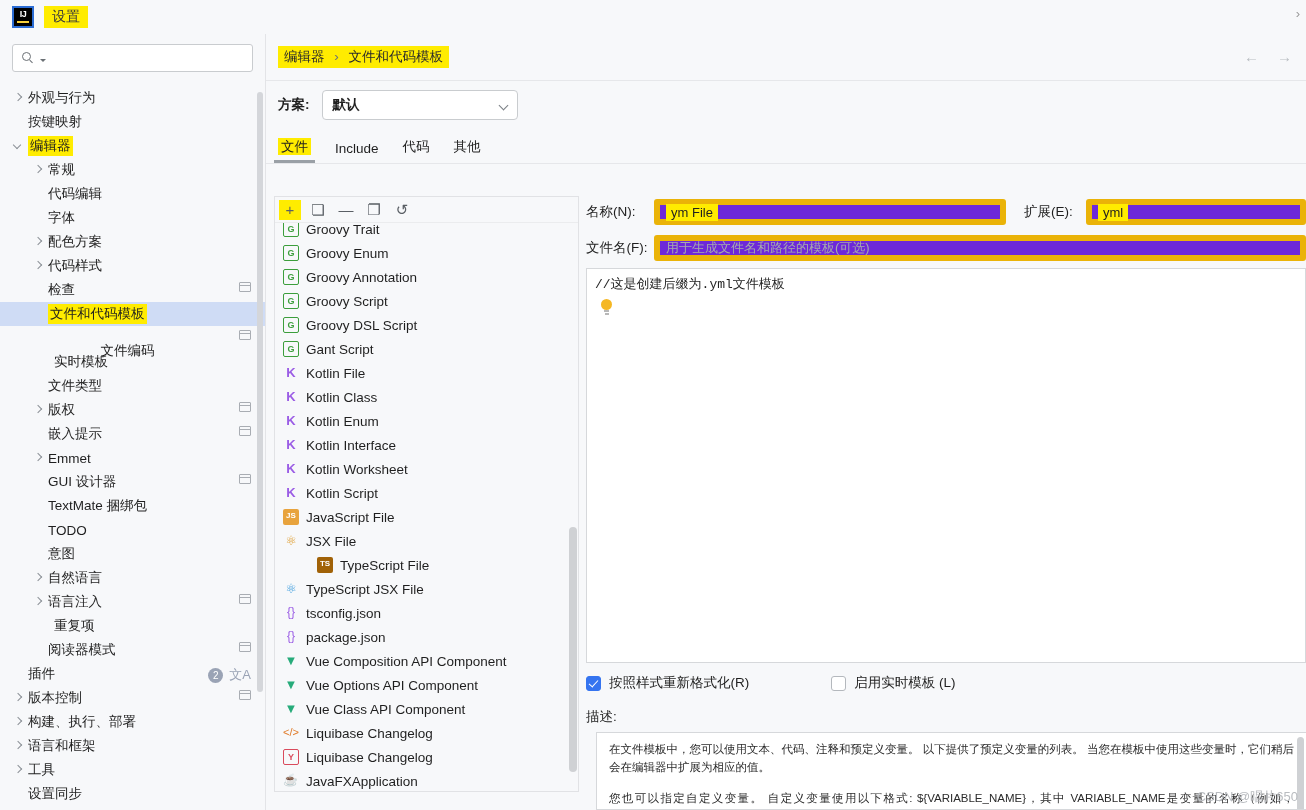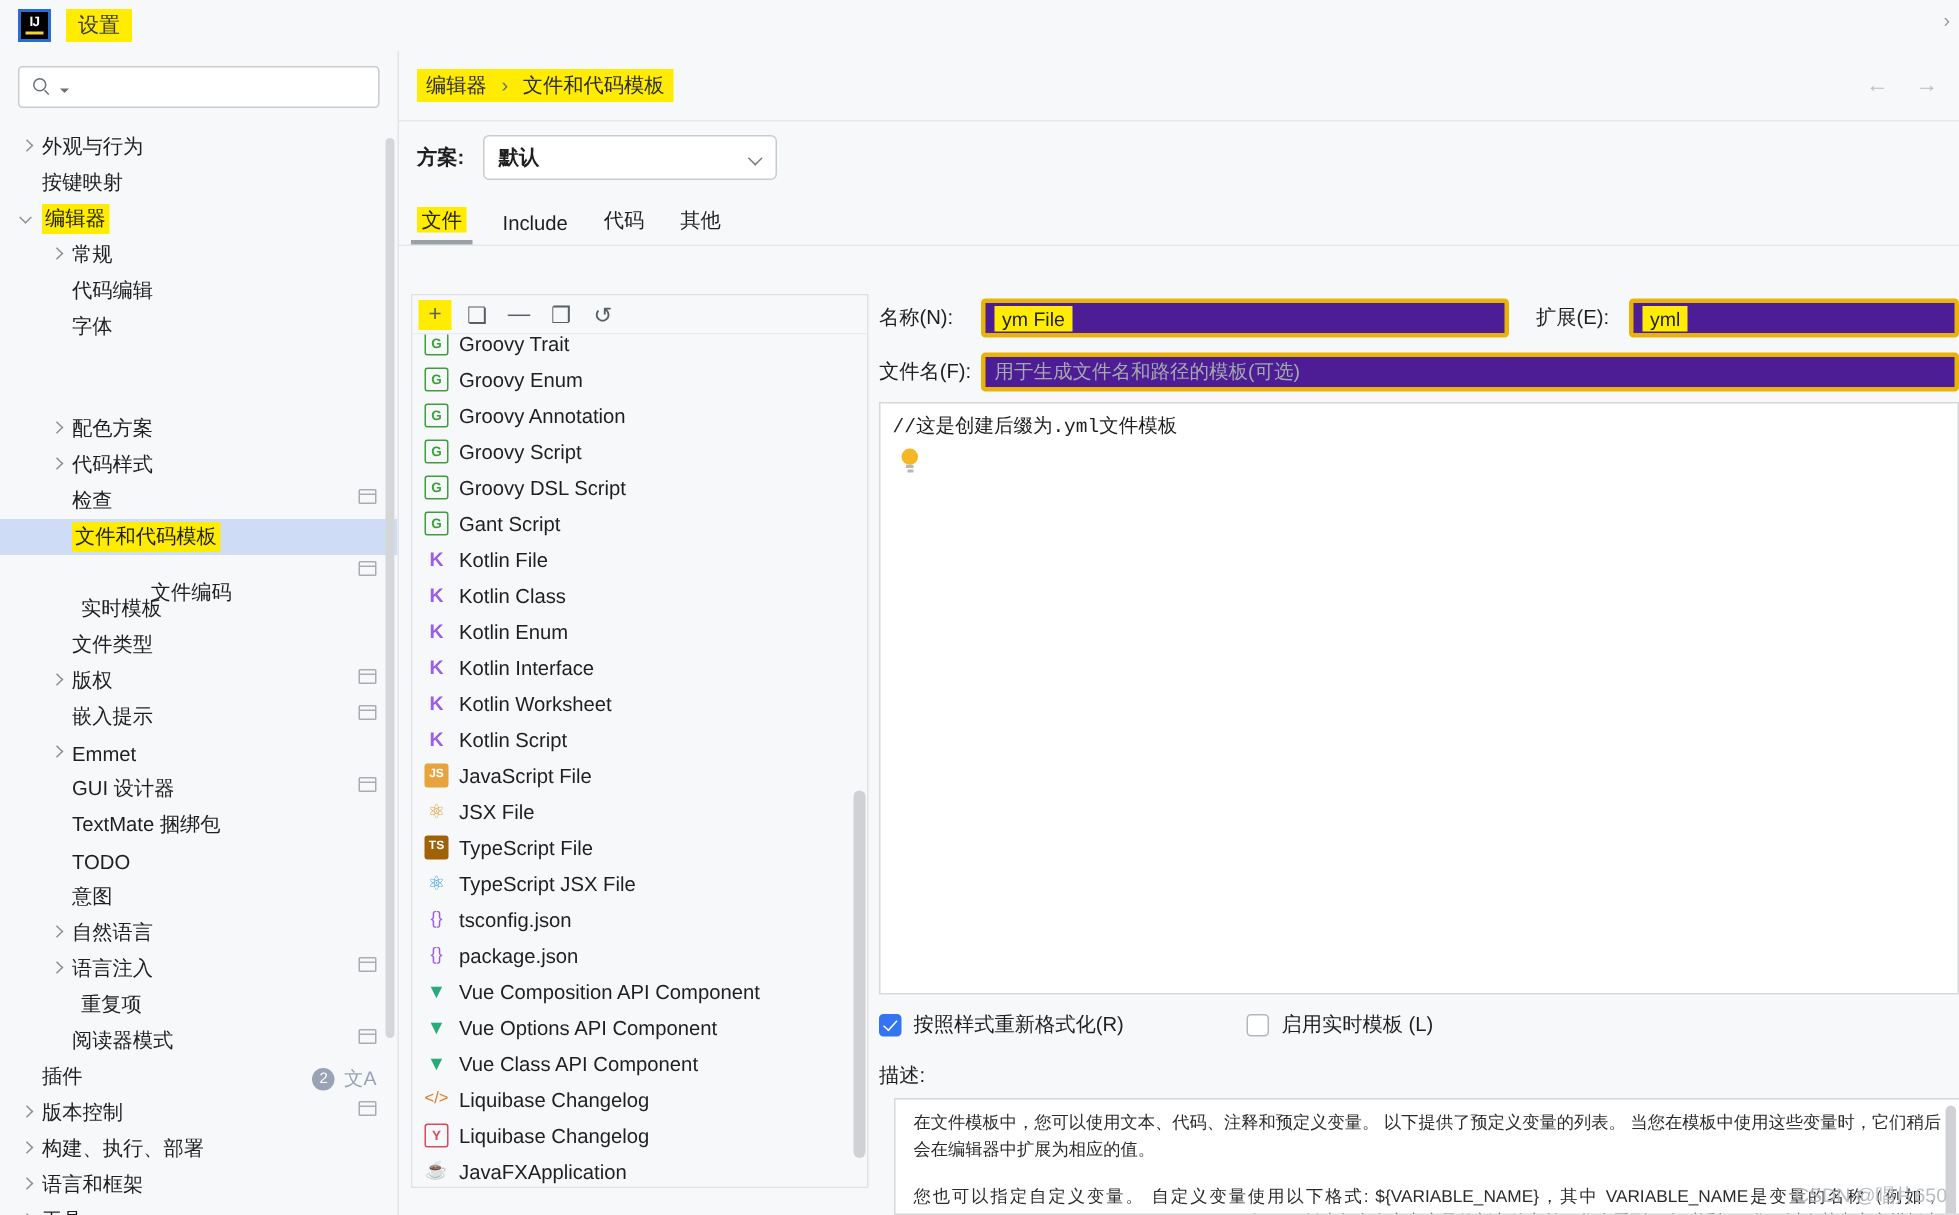--- a/index.html
+++ b/index.html
@@ -185,41 +185,41 @@
   }
   .tpl-icon {
     width: 16px; height: 16px; margin-right: 7px; flex: none;
     font-size: 9px; line-height: 14px; text-align: center;
     border-radius: 2px; font-family: "Liberation Sans", sans-serif;
   }
   .ic-groovy { border: 1.3px solid #3c9e3c; color: #3c9e3c; font-weight: bold; }
   .ic-kotlin { color: #9b5de5; font-size: 13px; line-height: 15px; font-weight: bold;}
   .ic-js { background: #e8a33d; color: #fff; font-weight: bold; font-size: 8px; }
   .ic-jsx { color: #e0a33e; font-size: 13px; line-height: 15px; }
-  .ic-ts { background: #a16207; color: #fff; font-weight: bold; font-size: 8px; }
+  .ic-ts { background: #a16207; color: #fff; font-weight: bold; font-size: 8px; margin-left: 34px; }
   .ic-tsx { color: #4aa3e0; font-size: 13px; line-height: 15px; }
   .ic-json { color: #9b5de5; font-size: 12px; line-height: 15px; }
   .ic-vue { color: #27ab7a; font-size: 13px; line-height: 15px; }
   .ic-xml { color: #e07b2a; font-size: 11px; line-height: 15px; }
   .ic-yaml { border: 1.3px solid #d94a5c; color: #d94a5c; font-weight: bold; font-size: 9px; }
   .ic-fx { color: #d98b2a; font-size: 12px; line-height: 15px; }
   .tpl-label { font-size: 13.5px; color: #1f1f1f; }
   .list-scroll {
     position: absolute; right: 1px; top: 330px; width: 8px; height: 245px;
     background: #cfd1d4; border-radius: 4px;
   }
 
   
   .detail {
     position: absolute; left: 320px; top: 0; right: 0; bottom: 0;
   }
   .field-row { display: flex; align-items: center; height: 32px; margin-bottom: 4px; }
   .field-label { font-size: 13.5px; color: #1f1f1f; width: 68px; flex: none; }
   .text-input {
-    height: 26px; border: 3px solid #eab308; border-radius: 3px; background: #4c1d95;
+    height: 26px; border: 6px solid #eab308; border-radius: 3px; background: #6d28d9;
     display: flex; align-items: center; padding: 0 6px; font-size: 13px; color: #1f1f1f;
   }
   .text-input .val.hl { background: #ffec00; padding: 1px 5px; }
   .text-input .ph { color: #a6a9ad; }
   .name-input { flex: 1; }
   .ext-label { width: 62px; flex: none; margin-left: 18px; font-size: 13.5px; }
   .ext-input { width: 220px; }
   .fname-input { flex: 1; }
 
   .editor {
@@ -317,21 +317,21 @@
             <span class="tree-label">常规</span>
           </div>
           <div class="tree-row" style="padding-left: 30px;">
             <span class="arrow"></span>
             <span class="tree-label">代码编辑</span>
           </div>
           <div class="tree-row" style="padding-left: 30px;">
             <span class="arrow"></span>
             <span class="tree-label">字体</span>
           </div>
-          <div class="tree-row" style="padding-left: 30px; margin-top: 44px;">
+          <div class="tree-row" style="padding-left: 30px;">
             <span class="arrow right"></span>
             <span class="tree-label">配色方案</span>
           </div>
           <div class="tree-row" style="padding-left: 30px;">
             <span class="arrow right"></span>
             <span class="tree-label">代码样式</span>
           </div>
           <div class="tree-row" style="padding-left: 30px;">
             <span class="arrow"></span>
             <span class="tree-label">检查</span>

